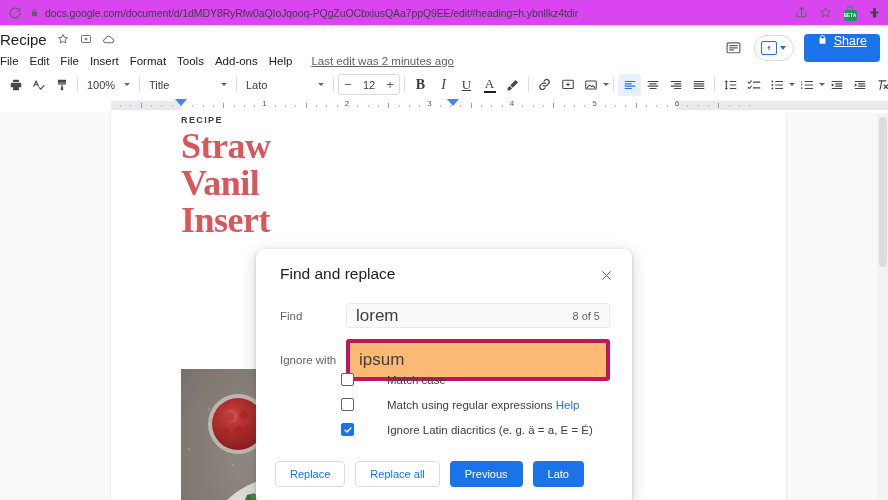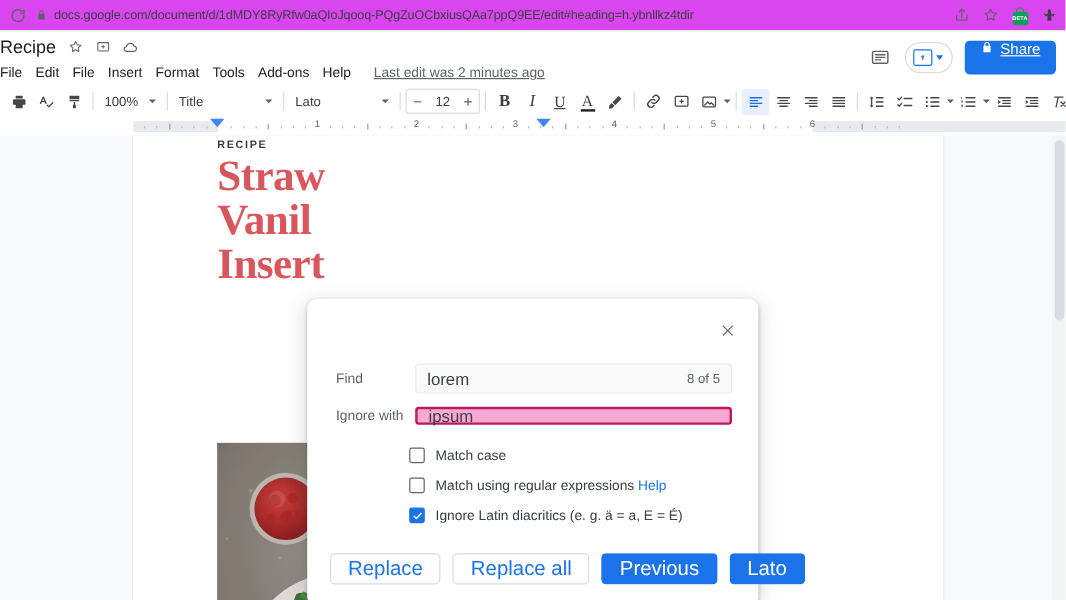--- a/index.html
+++ b/index.html
@@ -343,25 +343,25 @@
     height: 25px;
     background: #fafafa;
     border: 1px solid #e8eaed;
     border-radius: 3px;
     display: flex;
     align-items: center;
     padding: 0 9px;
     justify-content: space-between;
   }
   .field-box.focused {
-    background: #f9a8d4;
-    border: 2px solid #be185d;
-    height: 15px;
-  }
-  .field-val { font-size: 14px; color: #3c4043; }
+    background: #fdba74;
+    border: 4px solid #be185d;
+    height: 42px;
+  }
+  .field-val { font-size: 17px; color: #3c4043; }
   .field-count { font-size: 11px; color: #5f6368; }
 
   .cb-row {
     position: absolute;
     left: 341px;
     display: flex;
     align-items: center;
     gap: 9px;
   }
   .cb-row.r1 { top: 260px; }
@@ -373,35 +373,35 @@
     border-radius: 2px;
     flex: 0 0 13px;
     cursor: pointer;
     background: #fff;
   }
   .cbox.checked {
     background: #1a73e8;
     border-color: #1a73e8;
     display: flex; align-items: center; justify-content: center;
   }
-  .cb-label { font-size: 11.5px; color: #3c4043; }
+  .cb-label { font-size: 11.5px; color: #3c4043; margin-left: 24px; }
   .cb-label .help { color: #1a73e8; cursor: pointer; }
 
   .dlg-buttons {
     position: absolute;
     left: 275px;
     top: 348px;
     display: flex;
     align-items: center;
     gap: 10px;
   }
   .btn {
     height: 26px;
     border-radius: 4px;
-    font-size: 17px;
+    font-size: 11px;
     font-weight: 500;
     display: flex; align-items: center; justify-content: center;
     cursor: pointer;
     padding: 0 14px;
     border: 1px solid transparent;
     white-space: nowrap;
   }
   .btn-outline { background: #ffffff; color: #1a73e8; border-color: #dadce0; }
   .btn-filled  { background: #1a73e8; color: #ffffff; }
   .vscroll {
@@ -842,20 +842,21 @@
       <g fill="#5c5f63">
         <rect x="168" y="158" width="9" height="62" rx="4" transform="rotate(10 168 158)"></rect>
       </g>
       <rect width="212" height="244" fill="#000" opacity="0.05"></rect>
     </svg>
   </div>
 
   <div class="dialog-shadow"></div>
 
   <div style="position:absolute; left:256px; top:136px; width:376px; height:256px; z-index:41;">
+    <div class="dlg-title">Find and replace</div>
     <div class="dlg-close">
       <svg width="13" height="13" viewBox="0 0 24 24" fill="none" stroke="currentColor" stroke-width="1.8" stroke-linecap="round">
         <path d="M5 5l14 14M19 5L5 19"></path>
       </svg>
     </div>
 
     <div class="field-row find">
       <span class="field-label">Find</span>
       <div class="field-box">
         <span class="field-val">lorem</span>

